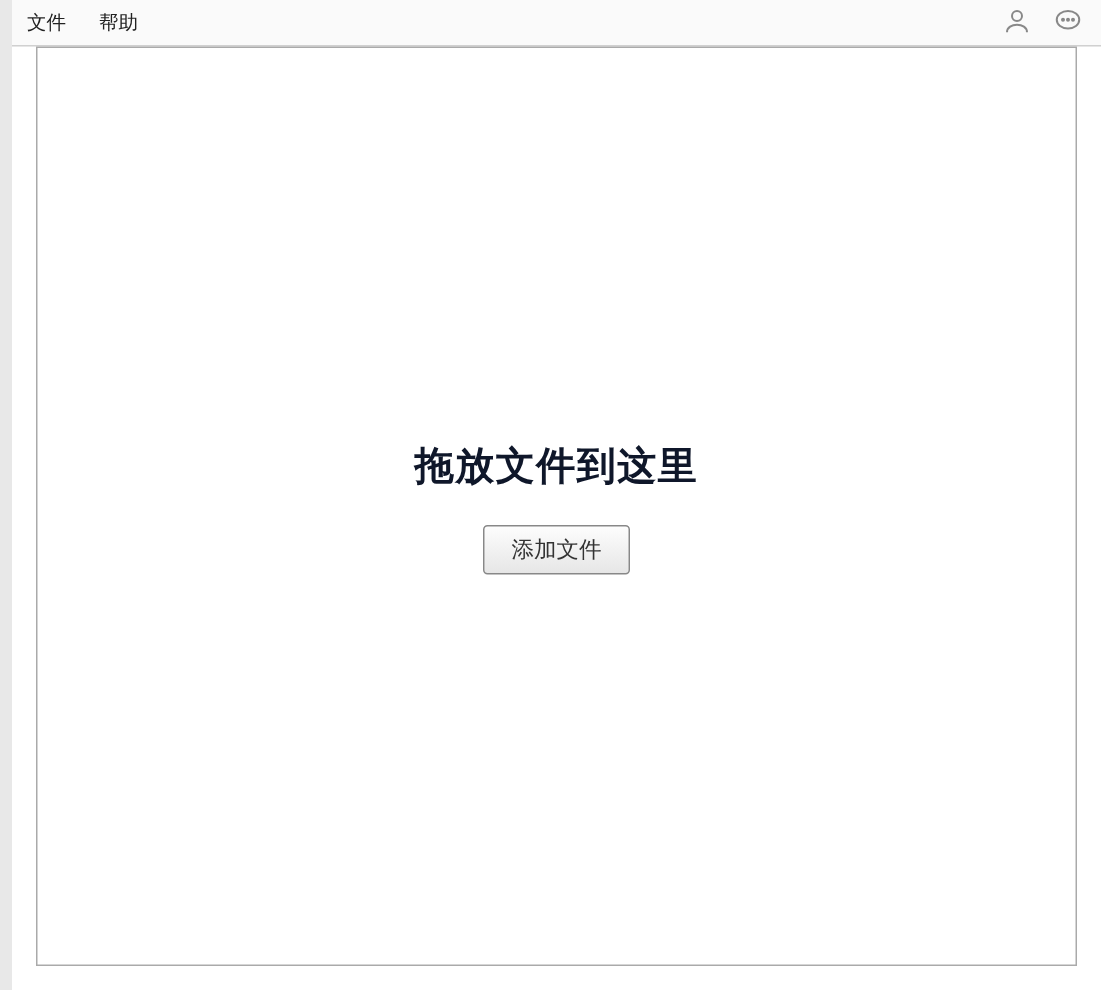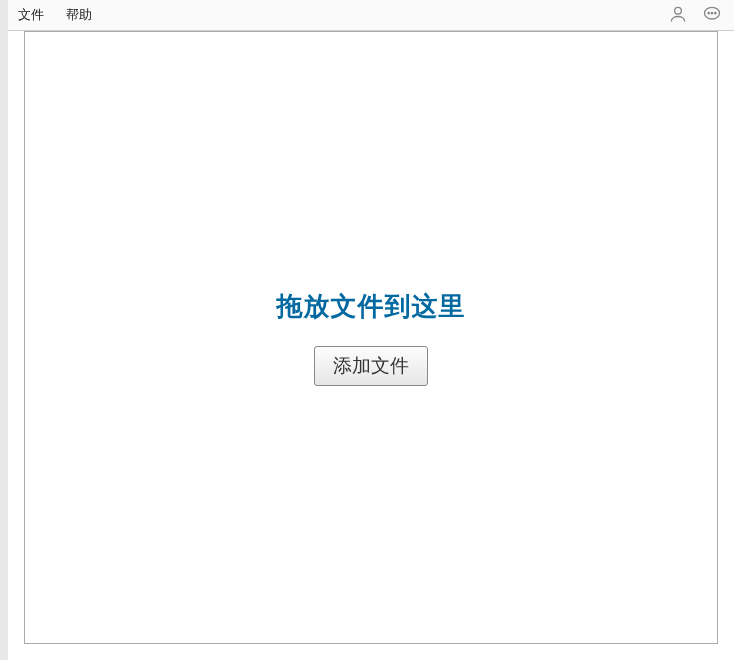--- a/index.html
+++ b/index.html
@@ -98,27 +98,27 @@
       right: 0;
       bottom: 0;
       display: flex;
       flex-direction: column;
       align-items: center;
       justify-content: center;
     }
     .drop-text {
       font-size: 26px;
       font-weight: bold;
-      color: #0369a1;
+      color: #0f172a;
       margin-bottom: 22px;
       letter-spacing: 1px;
     }
     .add-btn {
       padding: 6px 18px;
-      font-size: 19px;
+      font-size: 15px;
       color: #333;
       background: linear-gradient(#fdfdfd, #e6e6e6);
       border: 1px solid #888;
       border-radius: 3px;
       cursor: pointer;
     }
   </style>
 </head>
 <body>
 

